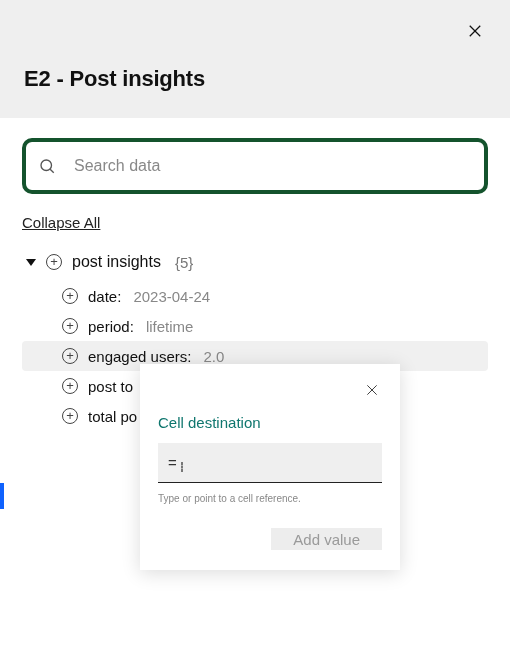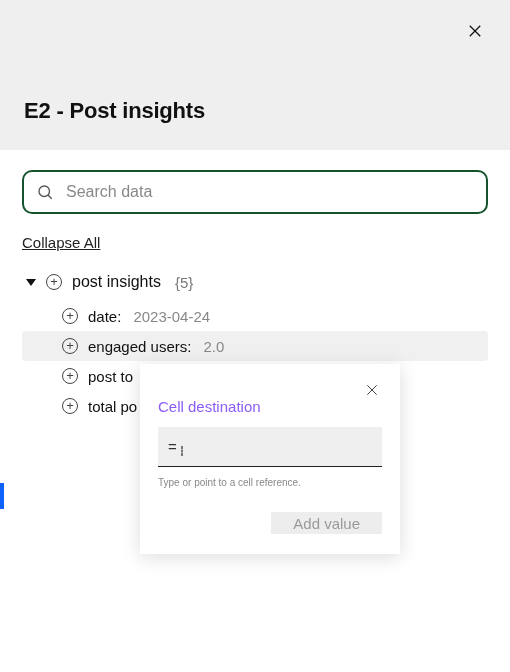--- a/index.html
+++ b/index.html
@@ -6,21 +6,21 @@
   html, body {
     margin: 0; padding: 0;
     width: 510px; height: 672px;
     font-family: -apple-system, BlinkMacSystemFont, "Segoe UI", Helvetica, Arial, sans-serif;
     background: #fff;
     color: #111;
     font-size: 15px;
   }
   .header {
     background: #efefef;
-    height: 150px;
+    height: 118px;
     position: relative;
     padding: 0 24px;
     display: flex;
     align-items: flex-end;
     padding-bottom: 26px;
   }
   .header-title {
     font-size: 22px;
     font-weight: 700;
     letter-spacing: -0.2px;
@@ -33,25 +33,25 @@
     cursor: pointer;
     color: #111;
   }
   .header-close svg { width: 18px; height: 18px; }
   .body {
     padding: 20px 22px 0 22px;
   }
   .search-box {
     display: flex;
     align-items: center;
-    border: 2px solid #14532d;
+    border: 4px solid #14532d;
     border-radius: 10px;
-    height: 44px;
+    height: 56px;
     padding: 0 12px;
-    gap: 10px;
+    gap: 16px;
   }
   .search-box svg { width: 18px; height: 18px; color: #555; }
   .search-input {
     border: none;
     outline: none;
     flex: 1;
     font-size: 16px;
     color: #111;
     background: transparent;
   }
@@ -130,23 +130,23 @@
   }
   .pop-close {
     position: absolute;
     top: 18px; right: 18px;
     width: 18px; height: 18px;
     cursor: pointer;
     color: #333;
   }
   .pop-close svg { width: 16px; height: 16px; }
   .pop-title {
-    margin-top: 16px;
-    font-size: 15px;
-    color: #8b5cf6;
+    margin-top: 32px;
+    font-size: 15px;
+    color: #0f766e;
   }
   .pop-input-wrap {
     margin-top: 12px;
     background: #efefef;
     border-bottom: 1px solid #222;
     height: 40px;
     display: flex;
     align-items: center;
     padding: 0 10px;
     gap: 4px;
@@ -223,20 +223,25 @@
       <span class="plus-circ"></span>
       <span class="root-label">post insights</span>
       <span class="root-count">{5}</span>
     </div>
     <div class="children" id="children">
         <div class="child-row">
           <span class="plus-circ"></span>
           <span class="child-key key-colon">date</span>
           <span class="child-val">2023-04-24</span>
         </div>
+        <div class="child-row">
+          <span class="plus-circ"></span>
+          <span class="child-key key-colon">period</span>
+          <span class="child-val">lifetime</span>
+        </div>
         <div class="child-row highlight">
           <span class="plus-circ"></span>
           <span class="child-key key-colon">engaged users</span>
           <span class="child-val">2.0</span>
         </div>
         <div class="child-row">
           <span class="plus-circ"></span>
           <span class="child-key">post to</span>
         </div>
         <div class="child-row">

